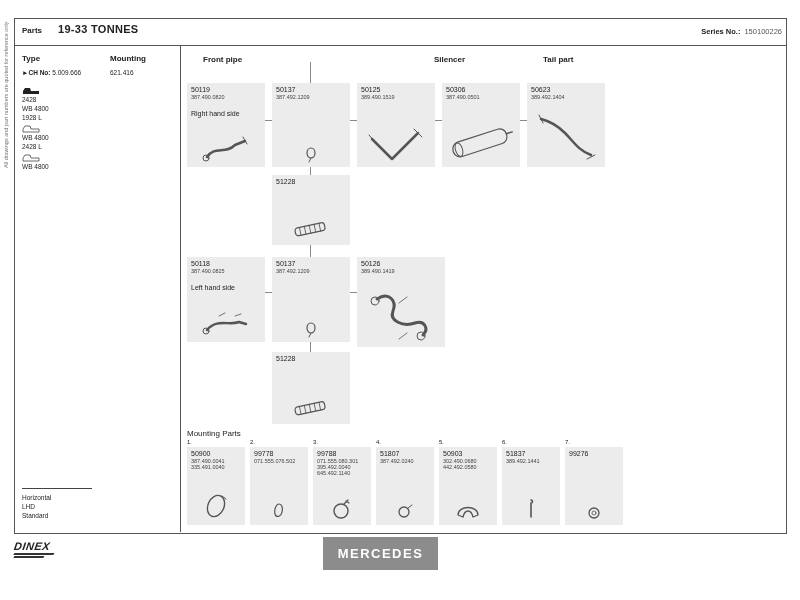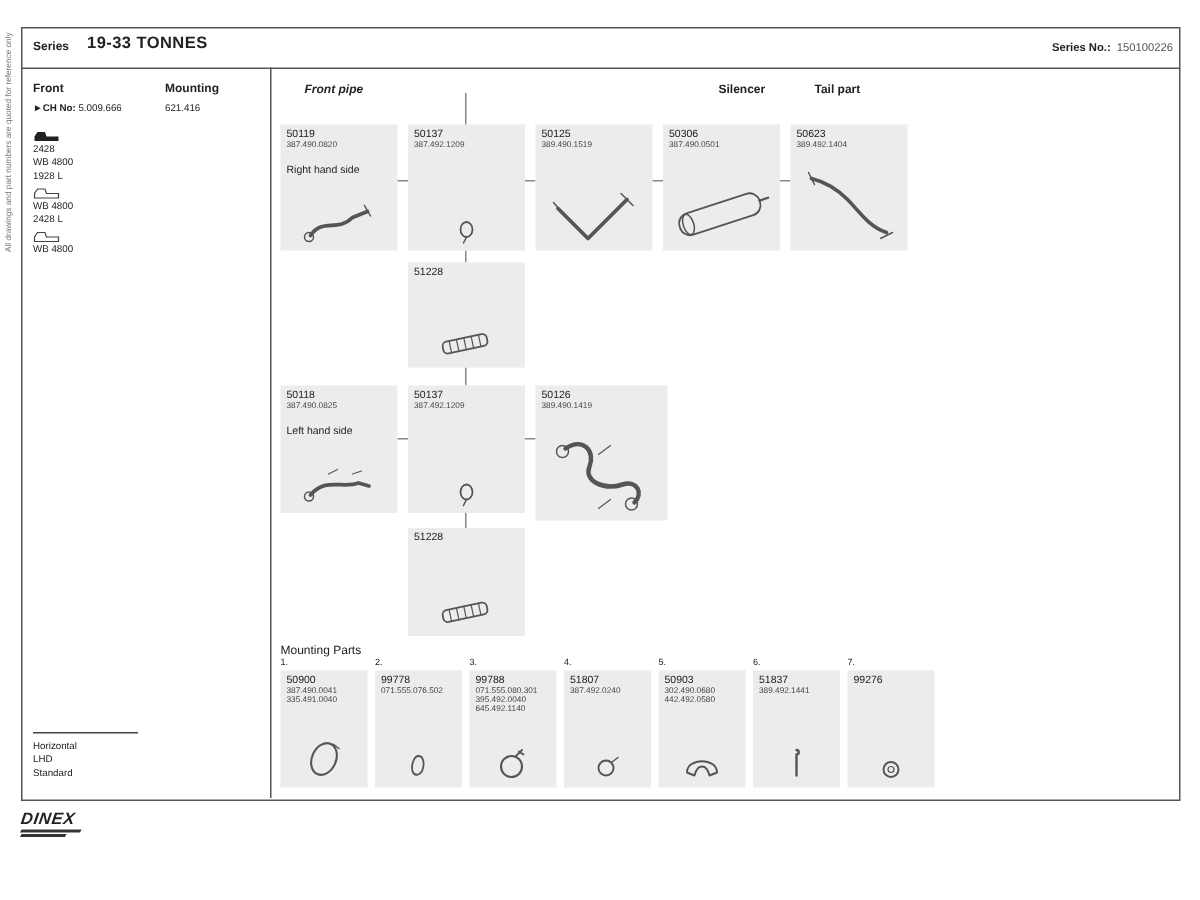--- a/index.html
+++ b/index.html
@@ -41,29 +41,29 @@
 </style>
 </head>
 <body>
 
 <div class="page">
 
   <div class="vtext">All drawings and part numbers are quoted for reference only</div>
 
   <div class="frame"></div>
 
-  <div class="abs series-label" style="left:22px;top:26px;">Series</div>
+  <div class="abs series-label" style="left:22px;top:26px;">Parts</div>
   <div class="abs series-value" style="left:58px;top:23px;">19-33 TONNES</div>
   <div class="abs sysno" style="right:18px;top:27px;">
     <b>Series No.:</b><span>150100226</span>
   </div>
   <div class="hline" style="left:14px;top:45px;width:772px;"></div>
   <div class="vline" style="left:180px;top:45px;height:487px;"></div>
 
-  <div class="abs th" style="left:22px;top:54px;">Front</div>
+  <div class="abs th" style="left:22px;top:54px;">Type</div>
   <div class="abs th" style="left:110px;top:54px;">Mounting</div>
   <div class="abs tiny" style="left:22px;top:68px;">
     <b>►CH No:</b>
     <span>5.009.666</span>
   </div>
   <div class="abs tiny" style="left:110px;top:68px;">621.416</div>
 
   <div class="abs" style="left:22px;top:86px;width:90px;">
     <svg width="18" height="9" viewBox="0 0 18 9">
       <path d="M1,8 h16 v-3 h-8 l-1,-3 h-5 l-2,3 z" fill="#222"></path>
@@ -75,22 +75,22 @@
       <path d="M1,8 h16 v-3 h-8 l-1,-3 h-5 l-2,3 z" fill="none" stroke="#444" stroke-width="0.8"></path>
     </svg>
     <div class="tiny">WB 4800</div>
     <div class="tiny">2428 L</div>
     <svg width="18" height="9" viewBox="0 0 18 9" style="margin-top:2px">
       <path d="M1,8 h16 v-3 h-8 l-1,-3 h-5 l-2,3 z" fill="none" stroke="#444" stroke-width="0.8"></path>
     </svg>
     <div class="tiny">WB 4800</div>
   </div>
 
-  <div class="abs colhead" style="left:203px;top:55px;font-style:italic;">Front pipe</div>
-  <div class="abs colhead" style="left:479px;top:55px;">Silencer</div>
+  <div class="abs colhead" style="left:203px;top:55px;">Front pipe</div>
+  <div class="abs colhead" style="left:434px;top:55px;">Silencer</div>
   <div class="abs colhead" style="left:543px;top:55px;">Tail part</div>
 
   <div class="conn" style="left:310px;top:62px;width:1px;height:21px;"></div>
   <div class="conn" style="left:265px;top:120px;width:7px;height:1px;"></div>
   <div class="conn" style="left:350px;top:120px;width:7px;height:1px;"></div>
   <div class="conn" style="left:435px;top:120px;width:7px;height:1px;"></div>
   <div class="conn" style="left:520px;top:120px;width:7px;height:1px;"></div>
   <div class="conn" style="left:310px;top:167px;width:1px;height:8px;"></div>
   <div class="conn" style="left:310px;top:245px;width:1px;height:12px;"></div>
   <div class="conn" style="left:265px;top:292px;width:7px;height:1px;"></div>
@@ -264,14 +264,17 @@
     <div class="variant">Horizontal</div>
     <div class="variant">LHD</div>
     <div class="variant">Standard</div>
   </div>
 
   <div class="dinex">
     <div class="word">DINEX</div>
     <div class="stripe"></div>
     <div class="stripe" style="width:30px;"></div>
   </div>
+  <div class="brandbox">
+    <span>MERCEDES</span>
+  </div>
 
 </div>
 
 </body></html>

